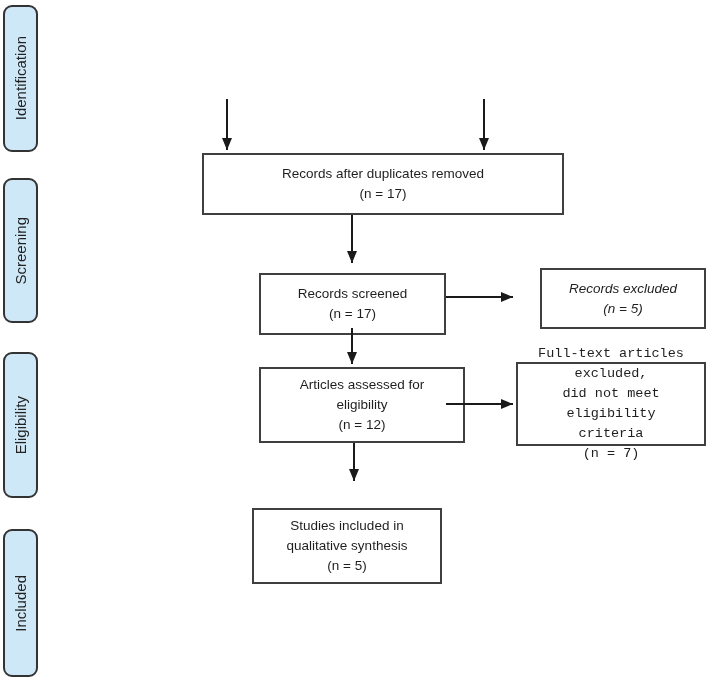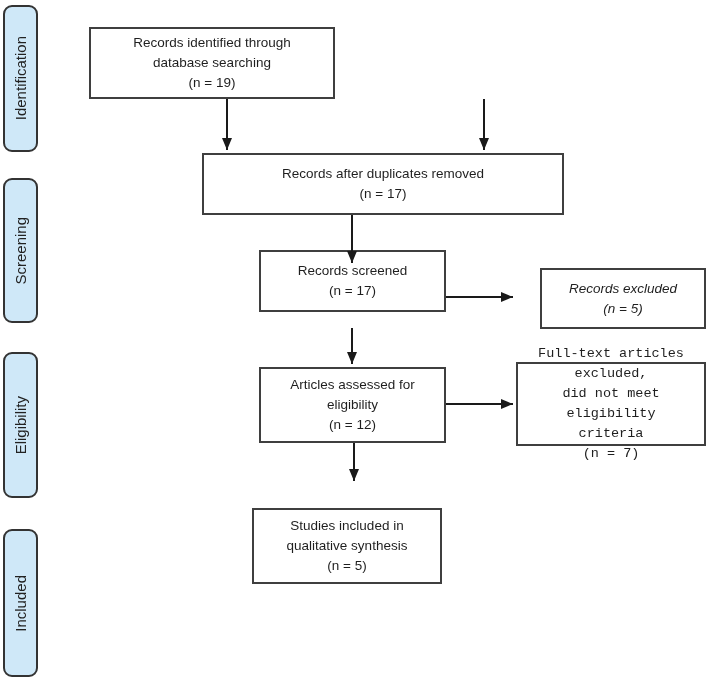--- a/index.html
+++ b/index.html
@@ -48,23 +48,23 @@
     text-align:center;
     font-size:13.5px;
     line-height:20px;
     color:var(--text);
     white-space:pre-line;
     padding:2px 6px;
   }
   .box-records-identified{left:89px;top:27px;width:246px;height:72px;}
   .box-additional-records{left:372px;top:27px;width:246px;height:72px;}
   .box-after-duplicates{left:202px;top:153px;width:362px;height:62px;}
-  .box-records-screened{left:259px;top:250px;width:187px;height:62px;}
+  .box-records-screened{left:259px;top:273px;width:187px;height:62px;}
   .box-records-excluded{left:540px;top:268px;width:166px;height:61px;font-style:italic;}
-  .box-articles-assessed{left:259px;top:367px;width:187px;height:76px;}
+  .box-articles-assessed{left:259px;top:367px;width:206px;height:76px;}
   .box-fulltext-excluded{left:516px;top:362px;width:190px;height:84px;font-family:Liberation Mono, monospace;}
   .box-studies-included{left:252px;top:508px;width:190px;height:76px;}
 
   .arrows{
     position:absolute;left:0;top:0;width:708px;height:683px;
     pointer-events:none;
   }
   .arrows line{stroke:var(--arrow);stroke-width:2px;}
 </style>
 </head>
@@ -78,23 +78,20 @@
   <div class="stage stage-screening">
     <span class="stage-label">Screening</span>
   </div>
   <div class="stage stage-eligibility">
     <span class="stage-label">Eligibility</span>
   </div>
   <div class="stage stage-included">
     <span class="stage-label">Included</span>
   </div>
 
-  <div class="fbox box-records-identified">Records identified through
-database searching
-(n = 19)</div>
   <div class="fbox box-after-duplicates">Records after duplicates removed
 (n = 17)</div>
   <div class="fbox box-records-screened">Records screened
 (n = 17)</div>
   <div class="fbox box-records-excluded">Records excluded
 (n = 5)</div>
   <div class="fbox box-articles-assessed">Articles assessed for
 eligibility
 (n = 12)</div>
   <div class="fbox box-fulltext-excluded">Full-text articles excluded,

